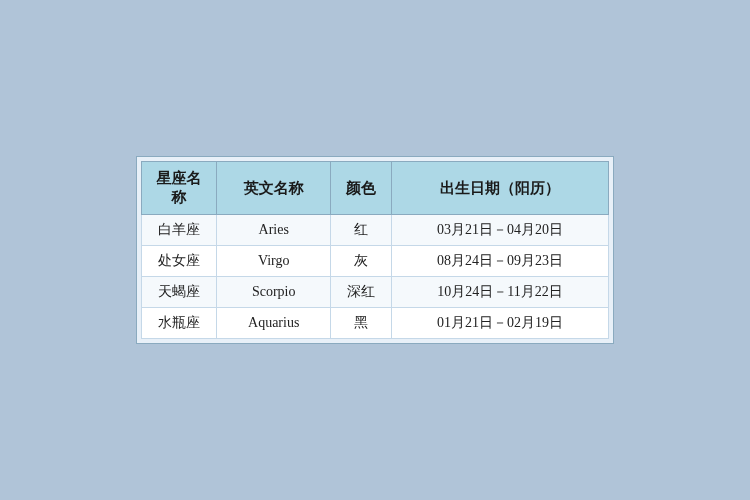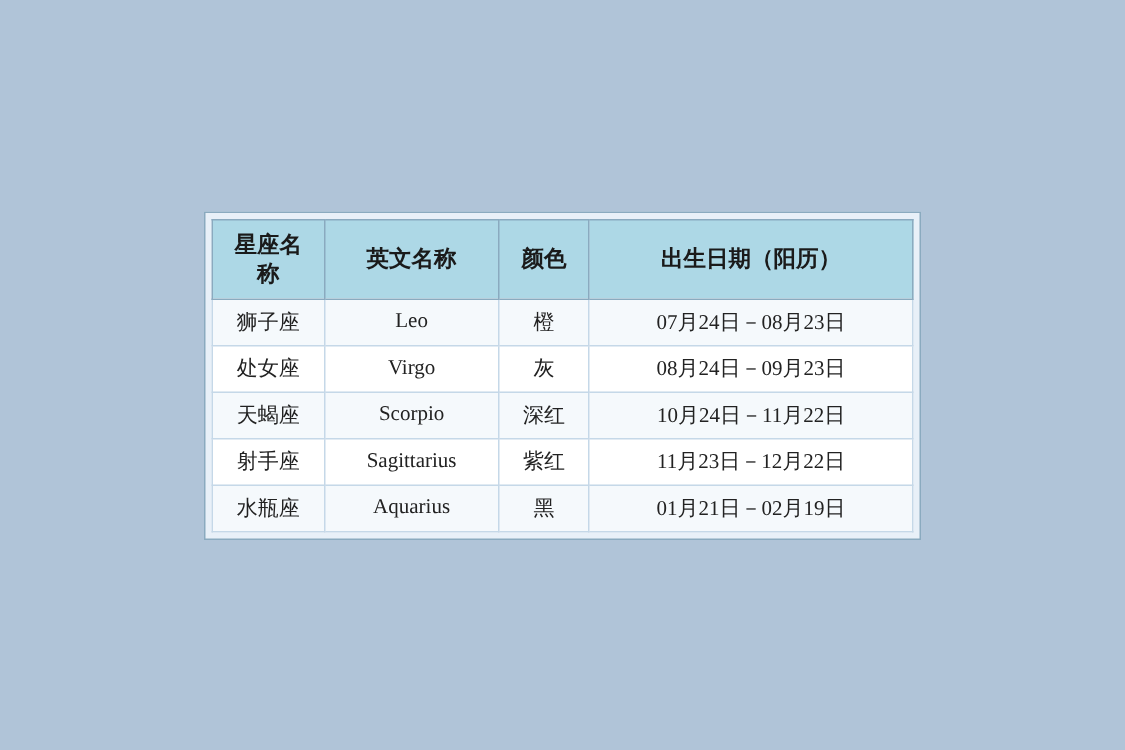--- a/index.html
+++ b/index.html
@@ -68,45 +68,39 @@
   <table>
     <thead>
       <tr>
         <th class="col-zh">星座名称</th>
         <th class="col-en">英文名称</th>
         <th class="col-color">颜色</th>
         <th class="col-date">出生日期（阳历）</th>
       </tr>
     </thead>
     <tbody id="table-body">
-        <tr>
-          <td>狮子座</td>
-          <td>Leo</td>
-          <td>橙</td>
-          <td>07月24日－08月23日</td>
+    <tr>
+          <td>白羊座</td>
+          <td>Aries</td>
+          <td>红</td>
+          <td>03月21日－04月20日</td>
         </tr>
         <tr>
           <td>处女座</td>
           <td>Virgo</td>
           <td>灰</td>
           <td>08月24日－09月23日</td>
         </tr>
         <tr>
           <td>天蝎座</td>
           <td>Scorpio</td>
           <td>深红</td>
           <td>10月24日－11月22日</td>
         </tr>
         <tr>
-          <td>射手座</td>
-          <td>Sagittarius</td>
-          <td>紫红</td>
-          <td>11月23日－12月22日</td>
-        </tr>
-        <tr>
           <td>水瓶座</td>
           <td>Aquarius</td>
           <td>黑</td>
           <td>01月21日－02月19日</td>
         </tr>
       </tbody>
   </table>
 </div>
 
 </body></html>

